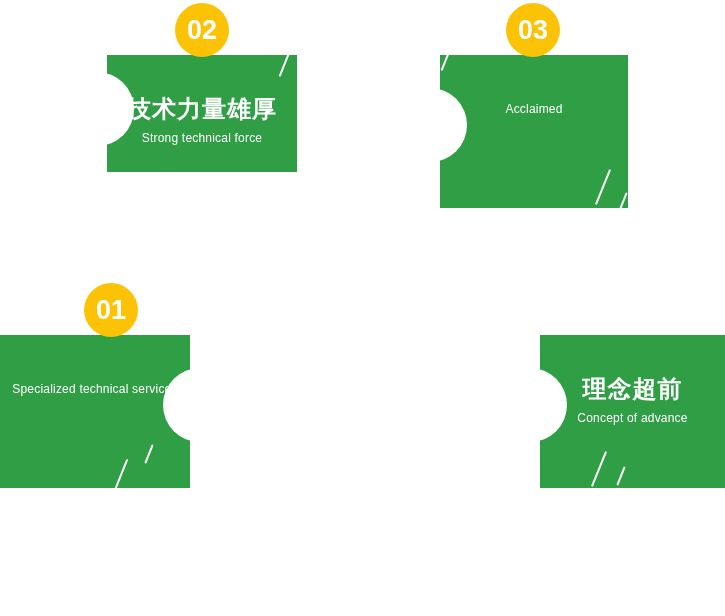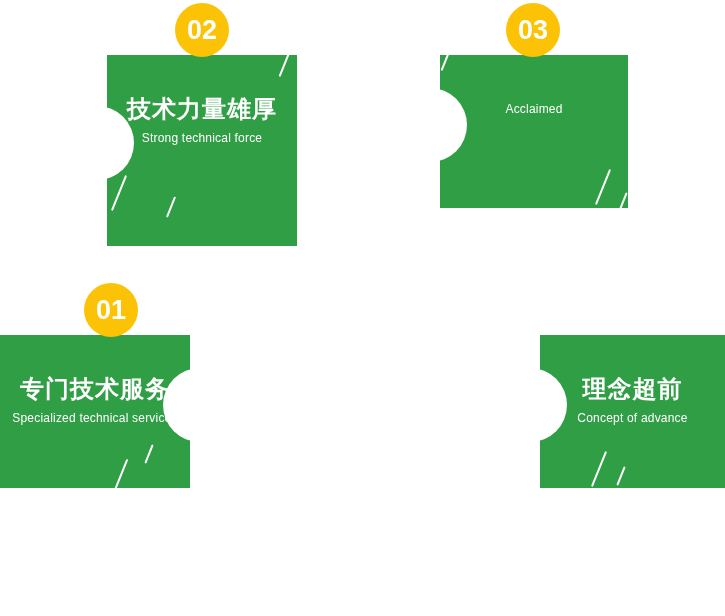--- a/index.html
+++ b/index.html
@@ -66,41 +66,40 @@
     border-radius:1px;
     z-index:4;
   }
 </style>
 </head>
 <body>
 
 <div class="stage">
 
   <div class="badge" style="left:175px;top:3px;">02</div>
-  <div class="card" style="left:107px;top:55px;width:190px;height:191px;">
+  <div class="card" style="left:107px;top:55px;width:190px;height:117px;">
     <span class="notch left"></span>
     <div class="card-content">
       <div class="card-title">技术力量雄厚</div>
       <div class="card-subtitle">Strong technical force</div>
     </div>
   </div>
 
   <div class="badge" style="left:506px;top:3px;">03</div>
   <div class="card" style="left:440px;top:55px;width:188px;height:153px;">
     <span class="notch left"></span>
     <div class="card-content">
       <div class="card-subtitle">Acclaimed</div>
     </div>
   </div>
 
   <div class="badge" style="left:84px;top:283px;">01</div>
   <div class="card" style="left:0px;top:335px;width:190px;height:153px;">
     <span class="notch right"></span>
     <div class="card-content">
-      <div class="card-title">专门技术服务</div>
       <div class="card-subtitle">Specialized technical services</div>
     </div>
   </div>
 
   <div class="card" style="left:540px;top:335px;width:185px;height:153px;">
     <span class="notch left"></span>
     <div class="card-content">
       <div class="card-title">理念超前</div>
       <div class="card-subtitle">Concept of advance</div>
     </div>

